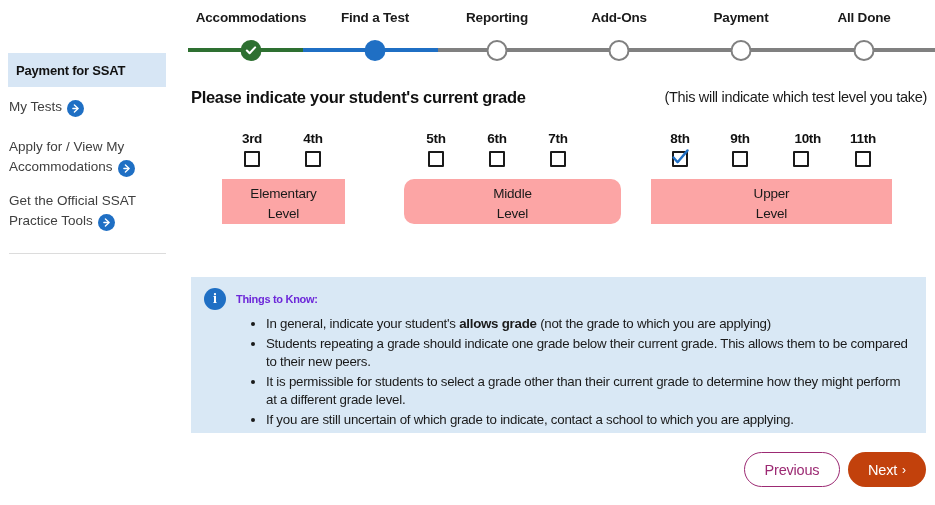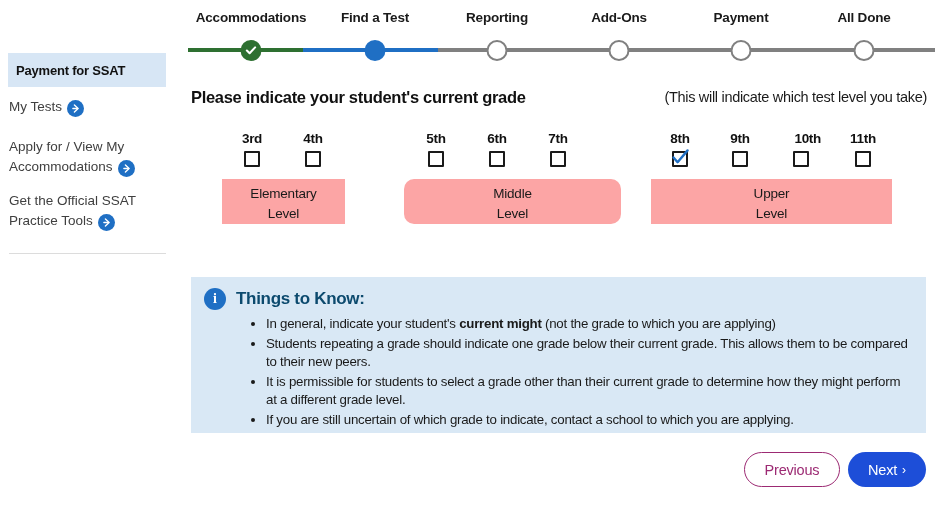--- a/index.html
+++ b/index.html
@@ -151,21 +151,21 @@
   }
   .info-icon {
     width: 22px; height: 22px; border-radius: 50%;
     background: #1f6fc4;
     display: flex; align-items: center; justify-content: center;
     color: #fff; font-weight: 700; font-size: 14px;
     font-family: "Liberation Serif", serif;
     flex: 0 0 auto;
   }
   .info-title {
-    font-size: 17px; font-weight: 700; color: #0c4a6e;
+    font-size: 11px; font-weight: 700; color: #6d28d9;
     letter-spacing: -0.3px;
   }
   .info-list {
     position: absolute; left: 58px; top: 38px;
     width: 660px; margin: 0; padding: 0 0 0 17px;
     font-size: 13.3px; line-height: 18.5px; color: #1a1a1a;
     letter-spacing: -0.25px;
   }
   .info-list li { margin: 0 0 1px 0; }
   .info-list b { font-weight: 700; }
@@ -176,21 +176,21 @@
     width: 96px; height: 35px;
     border: 1.5px solid #9c2a73; border-radius: 18px;
     background: #ffffff; color: #9c2a73;
     font-size: 14.5px; font-family: "Liberation Sans", sans-serif;
     cursor: pointer; letter-spacing: -0.2px;
   }
   .btn-next {
     position: absolute; left: 848px; top: 452px;
     width: 78px; height: 35px;
     border: none; border-radius: 18px;
-    background: #1d4ed8; color: #ffffff;
+    background: #c2410c; color: #ffffff;
     font-size: 14.5px; font-family: "Liberation Sans", sans-serif;
     cursor: pointer; letter-spacing: -0.2px;
     display: flex; align-items: center; justify-content: center; gap: 5px;
   }
   .chev { font-size: 12px; line-height: 1; }
 </style>
 </head>
 <body>
 
 <div class="page">
@@ -346,21 +346,21 @@
         </div>
       </div>
     </div>
 
   <div class="infobox">
     <div class="info-head">
       <span class="info-icon">i</span>
       <span class="info-title">Things to Know:</span>
     </div>
     <ul class="info-list" id="info-list">
-        <li><span>In general, indicate your student's </span><b>current might</b><span> (not the grade to which you are applying)</span></li>
+        <li><span>In general, indicate your student's </span><b>allows grade</b><span> (not the grade to which you are applying)</span></li>
         <li><span>Students repeating a grade should indicate one grade below their current grade. This allows them to be compared to their new peers.</span></li>
         <li><span>It is permissible for students to select a grade other than their current grade to determine how they might perform at a different grade level.</span></li>
         <li><span>If you are still uncertain of which grade to indicate, contact a school to which you are applying.</span></li>
       </ul>
   </div>
 
   <button class="btn-prev">Previous</button>
   <button class="btn-next">
     <span>Next</span>
     <span class="chev">›</span>

